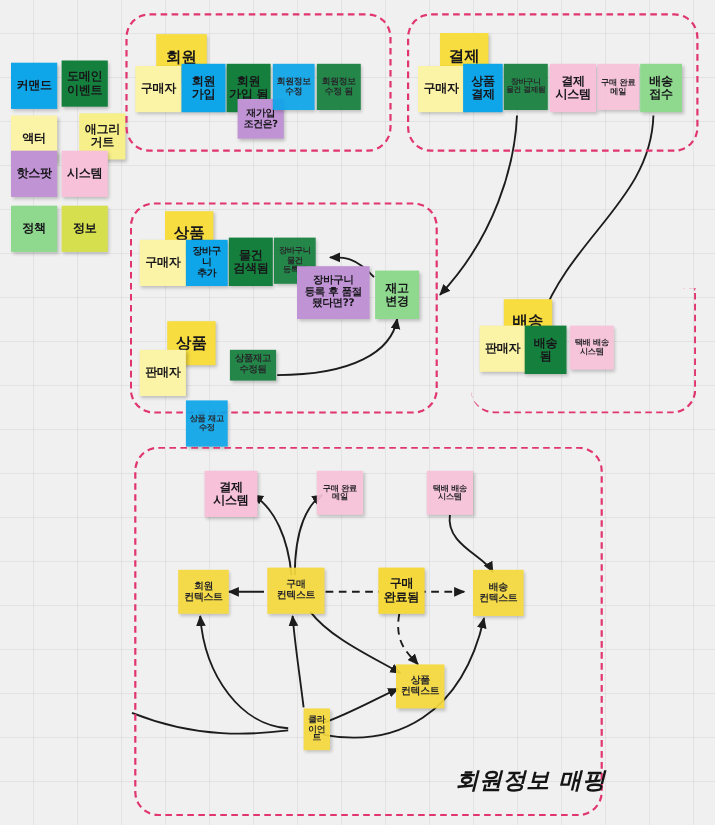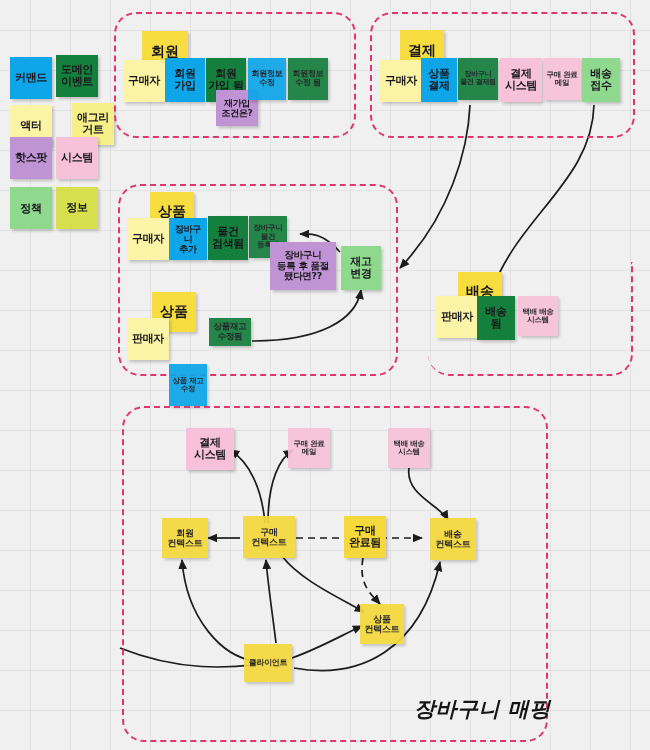--- a/index.html
+++ b/index.html
@@ -209,15 +209,15 @@
 <div class="note n-context blur-txt" style="left:162px;top:518px;width:46px;height:40px;font-size:9px;">회원
 컨텍스트</div>
 <div class="note n-context blur-txt" style="left:243px;top:516px;width:52px;height:42px;font-size:9px;">구매
 컨텍스트</div>
 <div class="note n-context" style="left:344px;top:516px;width:42px;height:42px;font-size:11px;">구매
 완료됨</div>
 <div class="note n-context blur-txt" style="left:430px;top:518px;width:46px;height:42px;font-size:9px;">배송
 컨텍스트</div>
 <div class="note n-context blur-txt" style="left:360px;top:604px;width:44px;height:40px;font-size:9px;">상품
 컨텍스트</div>
-<div class="note n-context blur-txt" style="left:244px;top:644px;width:48px;height:38px;font-size:8px;">클라이언트</div>
-
-<div id="map-title" style="left:414px;top:695px;">장바구니 매핑</div>
+<div class="note n-context blur-txt" style="left:276px;top:644px;width:24px;height:38px;font-size:8px;">클라이언트</div>
+
+<div id="map-title" style="left:414px;top:695px;">회원정보 매핑</div>
 
 </body></html>

